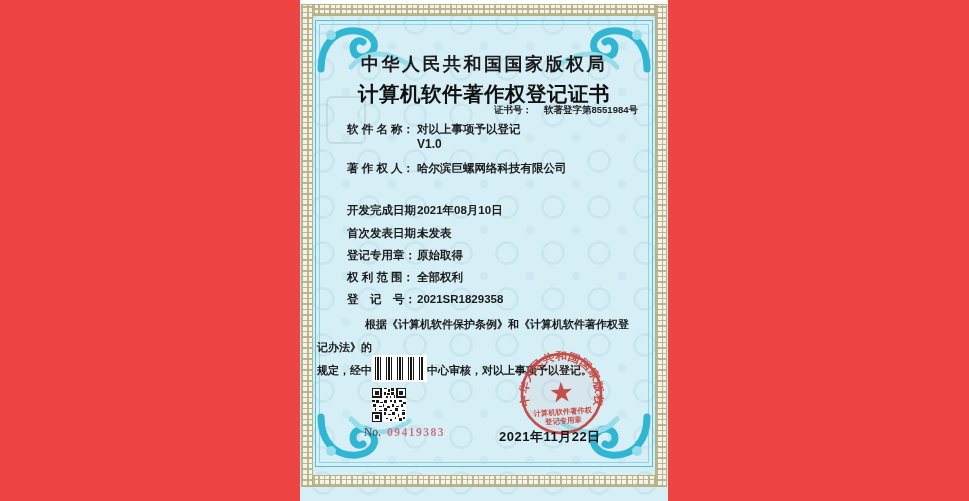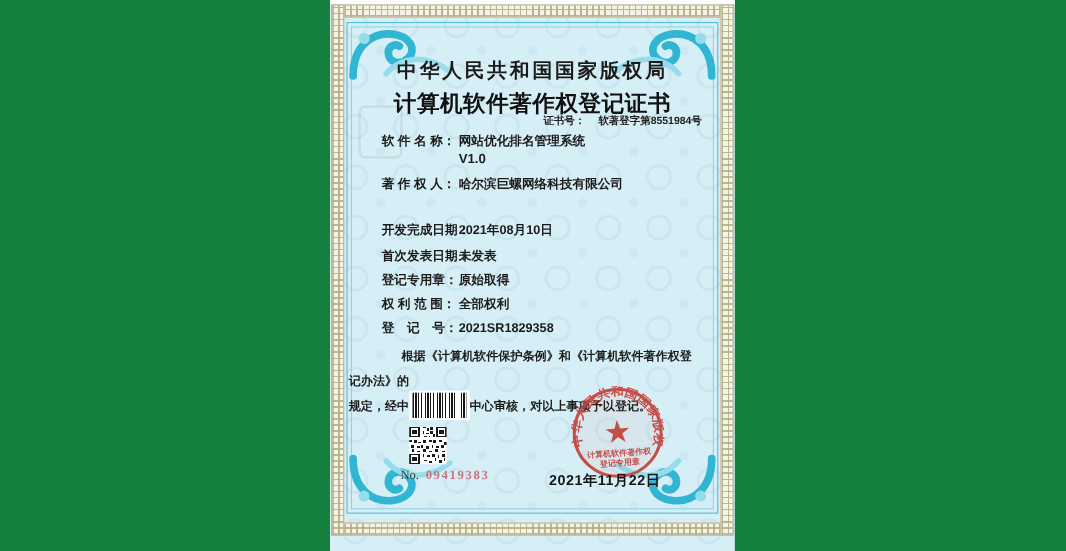--- a/index.html
+++ b/index.html
@@ -1,21 +1,21 @@
 <!DOCTYPE html>
 <html><head>
 <meta charset="utf-8">
 <style>
   html,body{margin:0;padding:0;}
   body{
     width:969px;height:501px;background:#ffffff;overflow:hidden;
     font-family:"Liberation Sans","DejaVu Sans",sans-serif;
     -webkit-font-smoothing:antialiased;
   }
-  #canvas{position:relative;width:969px;height:501px;background:#15803d;}
+  #canvas{position:relative;width:969px;height:501px;background:#ef4444;}
 
   
   .cert{
     position:absolute;left:300px;top:0;width:368px;height:501px;
     background:
       radial-gradient(circle, transparent 9px, rgba(130,185,205,0.16) 9.5px, rgba(130,185,205,0.16) 11.5px, transparent 12px) 0 0/46px 46px,
       radial-gradient(circle, rgba(130,185,205,0.12) 4px, transparent 4.5px) 23px 23px/46px 46px,
       #d6eef5;
     color:#1d1d1d;
   }
@@ -129,21 +129,21 @@
     <div class="ghost"></div>
 
     <div class="t-abs title1">中华人民共和国国家版权局</div>
     <div class="t-abs title2">计算机软件著作权登记证书</div>
     <div class="t-abs certno">
       <span>证书号：</span><span class="gap"></span><span>软著登字第8551984号</span>
     </div>
 
     <div class="row" style="top:122px">
       <span class="lab">软 件 名 称：</span>
-      <span class="val">网站优化排名管理系统</span>
+      <span class="val">对以上事项予以登记</span>
     </div>
     <div class="ver">V1.0</div>
 
     <div class="row" style="top:161px">
       <span class="lab">著 作 权 人：</span>
       <span class="val">哈尔滨巨螺网络科技有限公司</span>
     </div>
 
     <div class="row" style="top:203px">
       <span class="lab">开发完成日期：</span>

